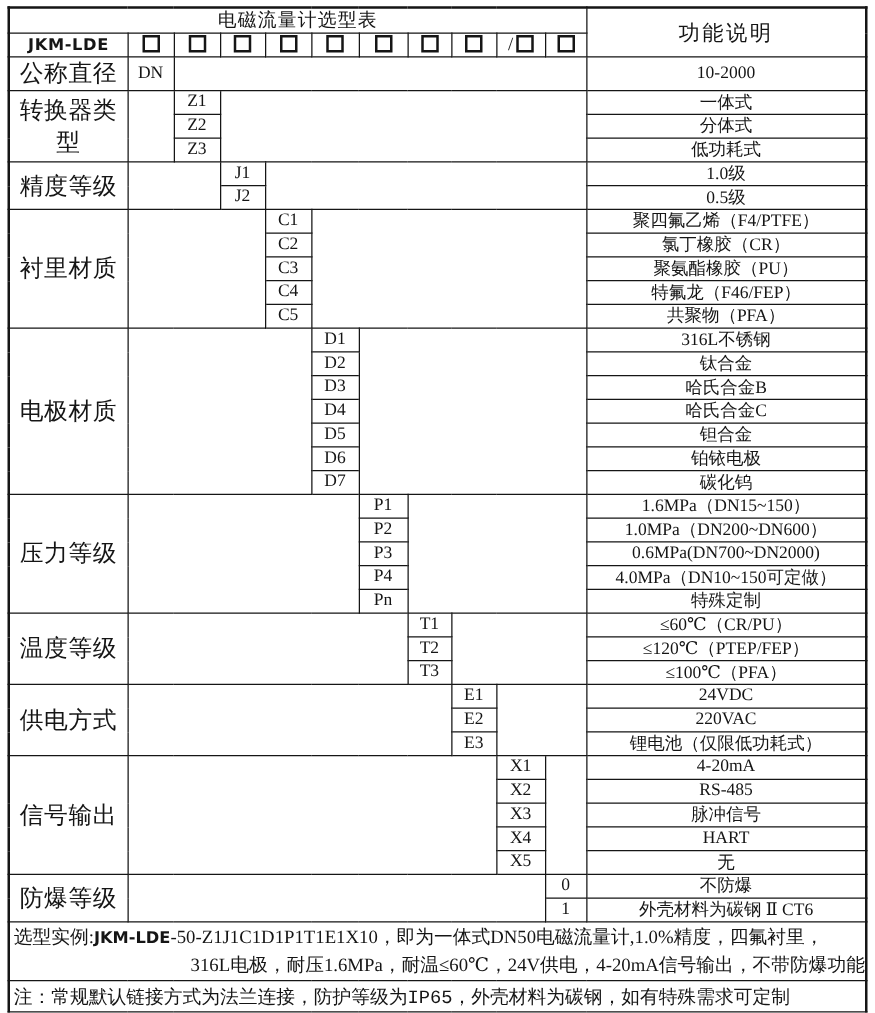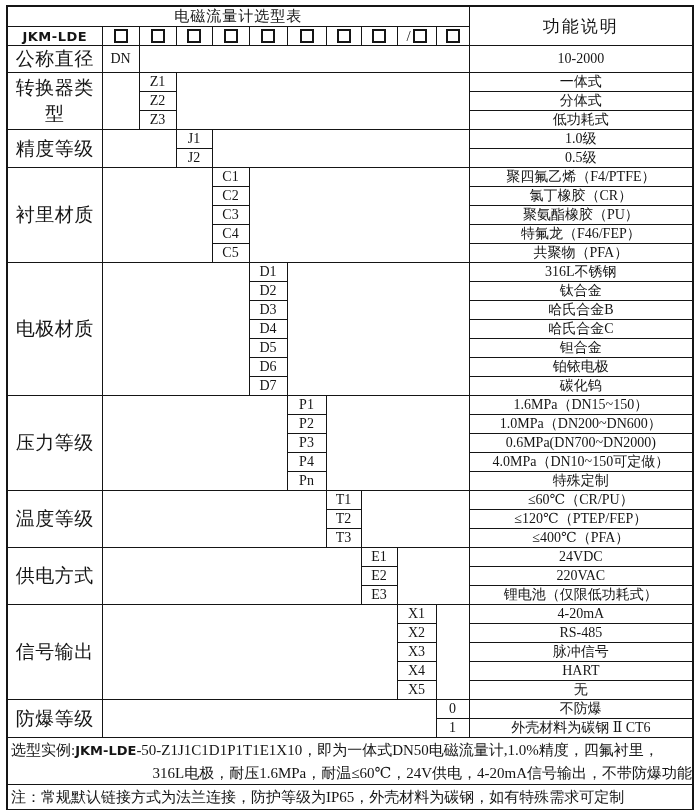--- a/index.html
+++ b/index.html
@@ -15,21 +15,21 @@
   .label{font-size:19px;letter-spacing:0.5px;}
   .model{font-family:"DejaVu Sans","Liberation Sans",sans-serif;font-weight:700;font-size:13px;}
   .code{font-size:14px;}
   .desc{font-size:14px;white-space:nowrap;}
   .empty{background:#fff;}
   .cb{display:inline-block;width:10px;height:10px;border:2px solid #151515;vertical-align:middle;margin-top:-2px;background:#fff;}
   .slash{font-size:15px;margin-right:2px;}
   .r-example td{height:46px;font-size:15px;line-height:22px;}
   .r-example .ln1{text-align:left;padding-left:3px;white-space:nowrap;}
   .r-example .ln2{text-align:right;white-space:nowrap;}
-  .r-note td{height:24px;font-size:15px;text-align:left;padding-left:3px;white-space:nowrap;}
+  .r-note td{height:24px;font-size:15px;text-align:left;padding-left:3px;white-space:nowrap;font-family:Liberation Mono, monospace;}
   .exmodel{font-family:"DejaVu Sans","Liberation Sans",sans-serif;font-weight:700;font-size:13px;}
 </style>
 </head>
 <body>
 
 <div class="page">
   <table>
     <colgroup>
       <col style="width:95px">
         <col style="width:37px">
@@ -177,21 +177,21 @@
           <td class="code">T1</td>
           <td class="empty" colspan="3" rowspan="3"></td>
           <td class="desc">≤60℃（CR/PU）</td>
         </tr>
         <tr>
           <td class="code">T2</td>
           <td class="desc">≤120℃（PTEP/FEP）</td>
         </tr>
         <tr>
           <td class="code">T3</td>
-          <td class="desc">≤400℃（PFA）</td>
+          <td class="desc">≤100℃（PFA）</td>
         </tr>
         <tr>
           <td class="label" rowspan="3">供电方式</td>
           <td class="empty" colspan="7" rowspan="3"></td>
           <td class="code">E1</td>
           <td class="empty" colspan="2" rowspan="3"></td>
           <td class="desc">24VDC</td>
         </tr>
         <tr>
           <td class="code">E2</td>

